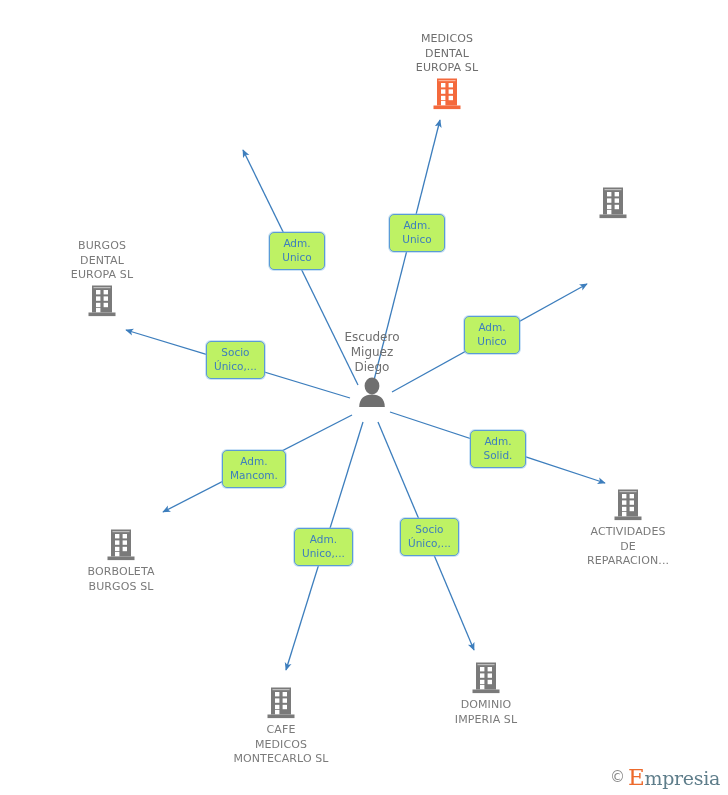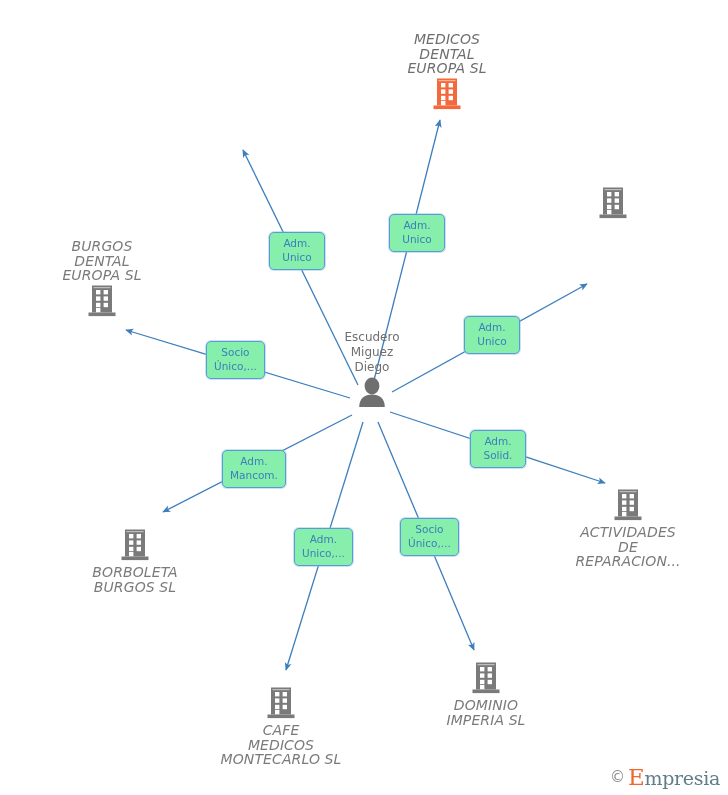--- a/index.html
+++ b/index.html
@@ -25,26 +25,25 @@
     height: 795px;
   }
   .node {
     position: absolute;
     width: 150px;
     margin-left: -75px;
     text-align: center;
     z-index: 3;
   }
   .node-label {
-    font-size: 14px;
+    font-size: 11px;
     line-height: 14.5px;
     color: #7a7a7a;
     letter-spacing: 0.1px;
     white-space: pre-line;
-    font-style: italic;
   }
   .node-label.accent {
     color: #6e6e6e;
   }
   .node-icon {
     display: block;
     margin: 1px auto 0 auto;
     line-height: 0;
   }
   .node.label-below .node-icon { margin-bottom: 3px; }
@@ -64,21 +63,21 @@
   }
   .person-icon {
     display: block;
     margin: 2px auto 0 auto;
     line-height: 0;
   }
 
   .rel-badge {
     position: absolute;
     z-index: 5;
-    background: #86efac;
+    background: #bef264;
     border: 1px solid #5b9bd5;
     border-radius: 5px;
     box-shadow: 0 0 0 1px rgba(140,190,235,0.45);
     padding: 4px 7px 5px 7px;
     font-size: 10.5px;
     line-height: 13.5px;
     color: #3d7ebd;
     text-align: center;
     white-space: pre-line;
     min-width: 40px;
@@ -204,21 +203,21 @@
         <rect x="16.6" y="18.8" width="4.4" height="4.4" fill="#ffffff"></rect>
         <rect x="9" y="24" width="4.4" height="4.6" fill="#ffffff"></rect>
         <rect x="1.5" y="28.5" width="27" height="3.6" fill="#7a7a7a"></rect>
       </svg>
     </span>
     <div class="node-label">ACTIVIDADES
 DE
 REPARACION...</div>
   </div>
 
-  <div class="node label-below" style="left:135px; top:527px;">
+  <div class="node label-below" style="left:121px; top:527px;">
     <span class="node-icon">
       <svg width="30" height="34" viewBox="0 0 30 34" aria-hidden="true">
         <rect x="5" y="1.5" width="20" height="27" fill="#7a7a7a"></rect>
         <rect x="6.5" y="3" width="17" height="1.2" fill="#bdbdbd"></rect>
         <rect x="9" y="6" width="4.4" height="4.4" fill="#ffffff"></rect>
         <rect x="16.6" y="6" width="4.4" height="4.4" fill="#ffffff"></rect>
         <rect x="9" y="12.4" width="4.4" height="4.4" fill="#ffffff"></rect>
         <rect x="16.6" y="12.4" width="4.4" height="4.4" fill="#ffffff"></rect>
         <rect x="9" y="18.8" width="4.4" height="4.4" fill="#ffffff"></rect>
         <rect x="16.6" y="18.8" width="4.4" height="4.4" fill="#ffffff"></rect>

